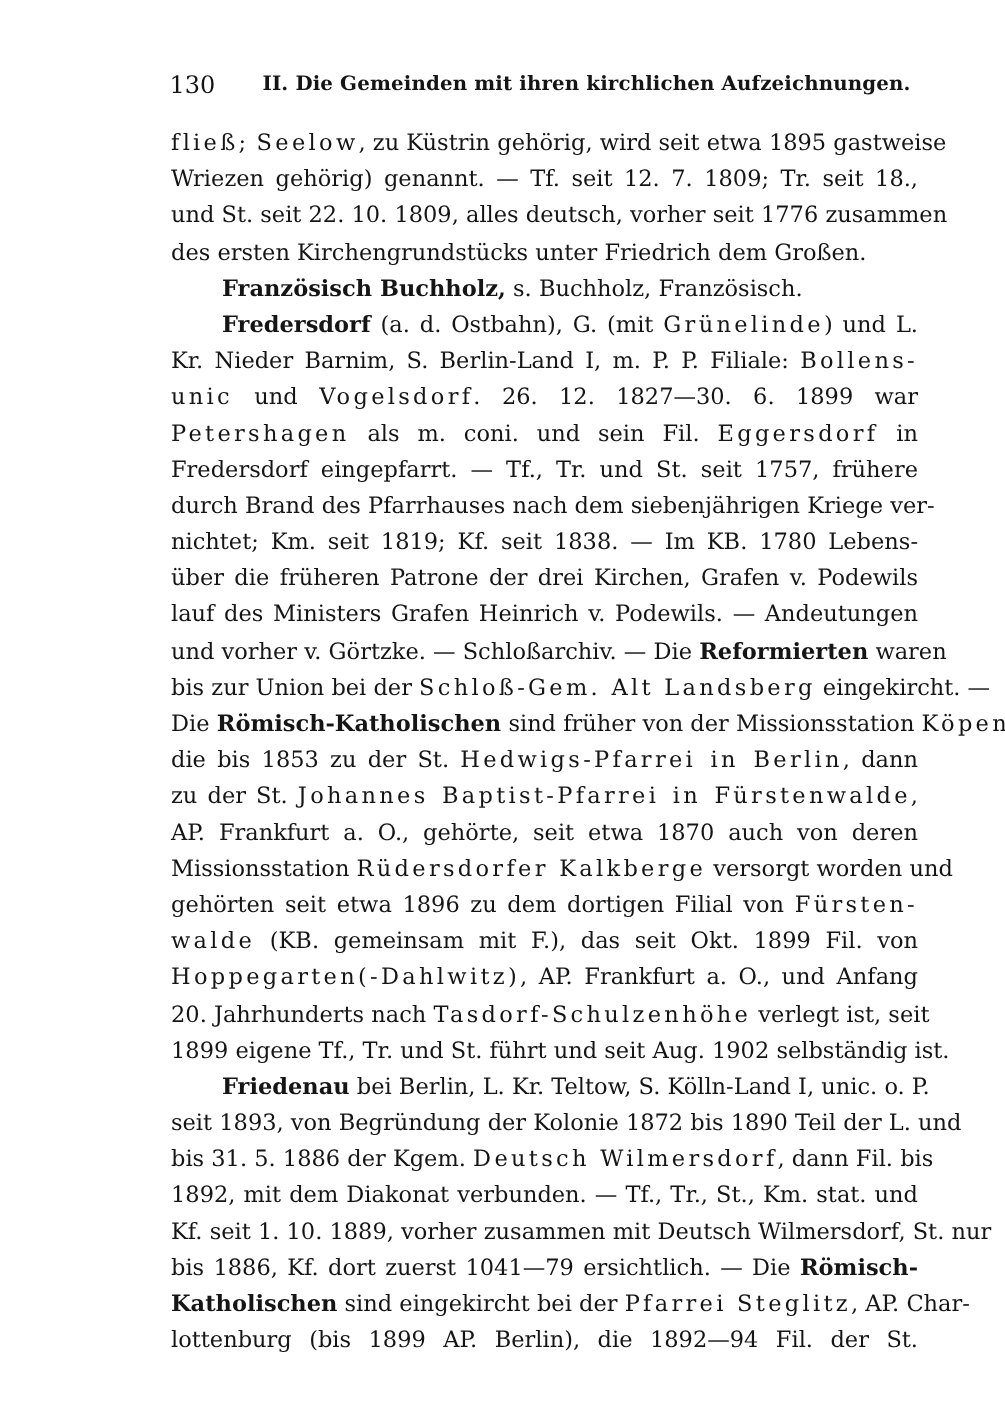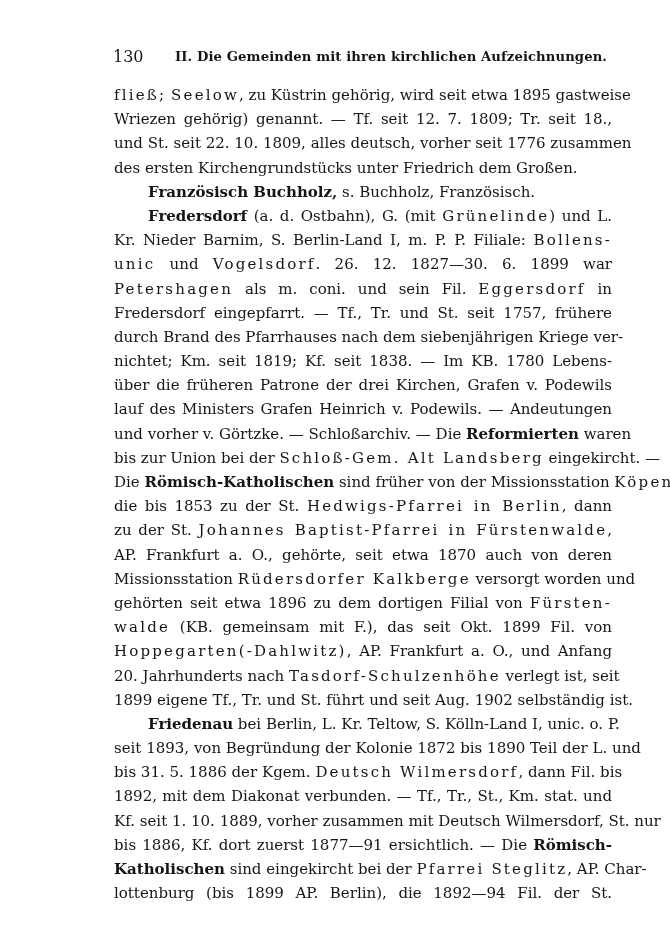--- a/index.html
+++ b/index.html
@@ -64,17 +64,17 @@
       <div class="line"><span>gehörten seit etwa 1896 zu dem dortigen Filial von </span><span class="sp">Fürsten-</span></div>
       <div class="line"><span class="sp">walde</span><span> (KB. gemeinsam mit F.), das seit Okt. 1899 Fil. von</span></div>
       <div class="line"><span class="sp">Hoppegarten(-Dahlwitz)</span><span>, AP. Frankfurt a. O., und Anfang</span></div>
       <div class="line"><span>20. Jahrhunderts nach </span><span class="sp">Tasdorf-Schulzenhöhe</span><span> verlegt ist, seit</span></div>
       <div class="line"><span>1899 eigene Tf., Tr. und St. führt und seit Aug. 1902 selbständig ist.</span></div>
       <div class="line indent"><span class="b">Friedenau</span><span> bei Berlin, L. Kr. Teltow, S. Kölln-Land I, unic. o. P.</span></div>
       <div class="line"><span>seit 1893, von Begründung der Kolonie 1872 bis 1890 Teil der L. und</span></div>
       <div class="line"><span>bis 31. 5. 1886 der Kgem. </span><span class="sp">Deutsch Wilmersdorf</span><span>, dann Fil. bis</span></div>
       <div class="line"><span>1892, mit dem Diakonat verbunden. — Tf., Tr., St., Km. stat. und</span></div>
       <div class="line"><span>Kf. seit 1. 10. 1889, vorher zusammen mit Deutsch Wilmersdorf, St. nur</span></div>
-      <div class="line"><span>bis 1886, Kf. dort zuerst 1877—91 ersichtlich. — Die </span><span class="b">Römisch-</span></div>
+      <div class="line"><span>bis 1886, Kf. dort zuerst 1041—79 ersichtlich. — Die </span><span class="b">Römisch-</span></div>
       <div class="line"><span class="b">Katholischen</span><span> sind eingekircht bei der </span><span class="sp">Pfarrei Steglitz</span><span>, AP. Char-</span></div>
       <div class="line"><span>lottenburg (bis 1899 AP. Berlin), die 1892—94 Fil. der St.</span></div>
     </div>
 </div>
 
 </body></html>

